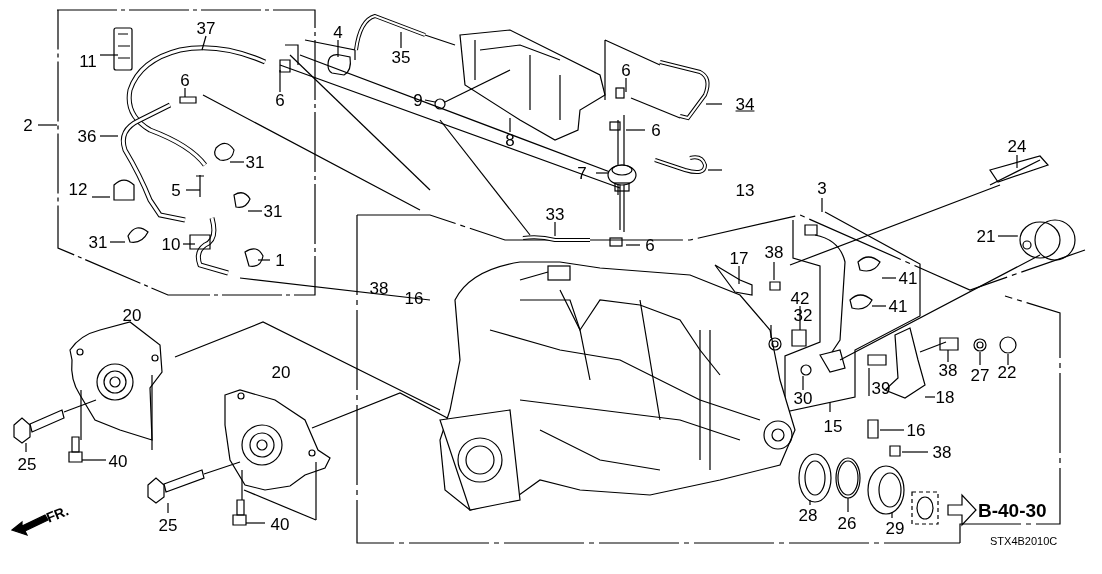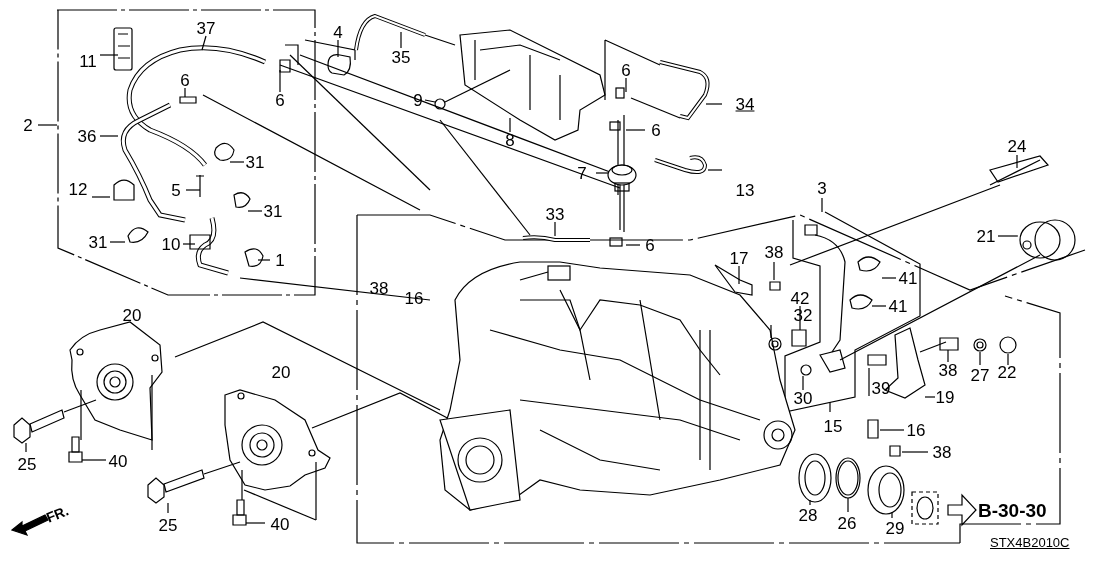--- a/index.html
+++ b/index.html
@@ -1,21 +1,21 @@
 <!DOCTYPE html>
 <html><head>
 <meta charset="utf-8">
 <style>
   html,body{margin:0;padding:0;background:#fff;}
   body{width:1102px;height:574px;overflow:hidden;position:relative;font-family:"Liberation Sans",sans-serif;}
   #stage{position:absolute;left:0;top:0;width:1102px;height:574px;}
   svg{position:absolute;left:0;top:0;}
   .lbl{position:absolute;font-size:17px;color:#000;line-height:1;white-space:nowrap;transform:translate(-50%,-50%);}
   .ref{position:absolute;font-size:19px;font-weight:bold;color:#000;}
-  .code{position:absolute;font-size:13px;color:#000;text-decoration:underline;}
+  .code{position:absolute;font-size:11px;color:#000;}
   .fr{position:absolute;font-size:14px;font-weight:bold;color:#000;transform:rotate(-22deg);}
 </style>
 </head>
 <body>
 
 <div id="stage">
 <svg width="1102" height="574" viewBox="0 0 1102 574" fill="none" stroke="#000" stroke-width="1.2">
 
   <g>
     <path d="M57 10 H315 V295 L168 295 L58 248 V10" stroke-dasharray="60 4 4 4"></path>
@@ -294,21 +294,21 @@
       <div class="lbl" style="left: 510px; top: 140px;">8</div>
       <div class="lbl" style="left: 418px; top: 100px;">9</div>
       <div class="lbl" style="left: 171px; top: 244px;">10</div>
       <div class="lbl" style="left: 88px; top: 61px;">11</div>
       <div class="lbl" style="left: 78px; top: 189px;">12</div>
       <div class="lbl" style="left: 745px; top: 170px; margin-top: 20px;">13</div>
       <div class="lbl" style="left: 833px; top: 426px;">15</div>
       <div class="lbl" style="left: 414px; top: 298px;">16</div>
       <div class="lbl" style="left: 916px; top: 430px;">16</div>
       <div class="lbl" style="left: 739px; top: 258px;">17</div>
-      <div class="lbl" style="left: 945px; top: 397px;">19</div>
+      <div class="lbl" style="left: 945px; top: 397px;">18</div>
       <div class="lbl" style="left: 132px; top: 315px;">20</div>
       <div class="lbl" style="left: 281px; top: 372px;">20</div>
       <div class="lbl" style="left: 986px; top: 236px;">21</div>
       <div class="lbl" style="left: 1007px; top: 372px;">22</div>
       <div class="lbl" style="left: 800px; top: 298px;">42</div>
       <div class="lbl" style="left: 1017px; top: 146px;">24</div>
       <div class="lbl" style="left: 27px; top: 464px;">25</div>
       <div class="lbl" style="left: 168px; top: 525px;">25</div>
       <div class="lbl" style="left: 847px; top: 523px;">26</div>
       <div class="lbl" style="left: 980px; top: 375px;">27</div>
@@ -328,16 +328,16 @@
       <div class="lbl" style="left: 774px; top: 252px;">38</div>
       <div class="lbl" style="left: 948px; top: 370px;">38</div>
       <div class="lbl" style="left: 942px; top: 452px;">38</div>
       <div class="lbl" style="left: 869px; top: 388px; margin-left: 12px;">39</div>
       <div class="lbl" style="left: 118px; top: 461px;">40</div>
       <div class="lbl" style="left: 280px; top: 524px;">40</div>
       <div class="lbl" style="left: 908px; top: 278px;">41</div>
       <div class="lbl" style="left: 898px; top: 306px;">41</div>
     </div>
 
-<div class="ref" style="left:978px;top:500px;">B-30-30</div>
+<div class="ref" style="left:978px;top:500px;">B-40-30</div>
 <div class="code" style="left:990px;top:535px;">STX4B2010C</div>
 <div class="fr" style="left:46px;top:506px;">FR.</div>
 </div>
 
 </body></html>

